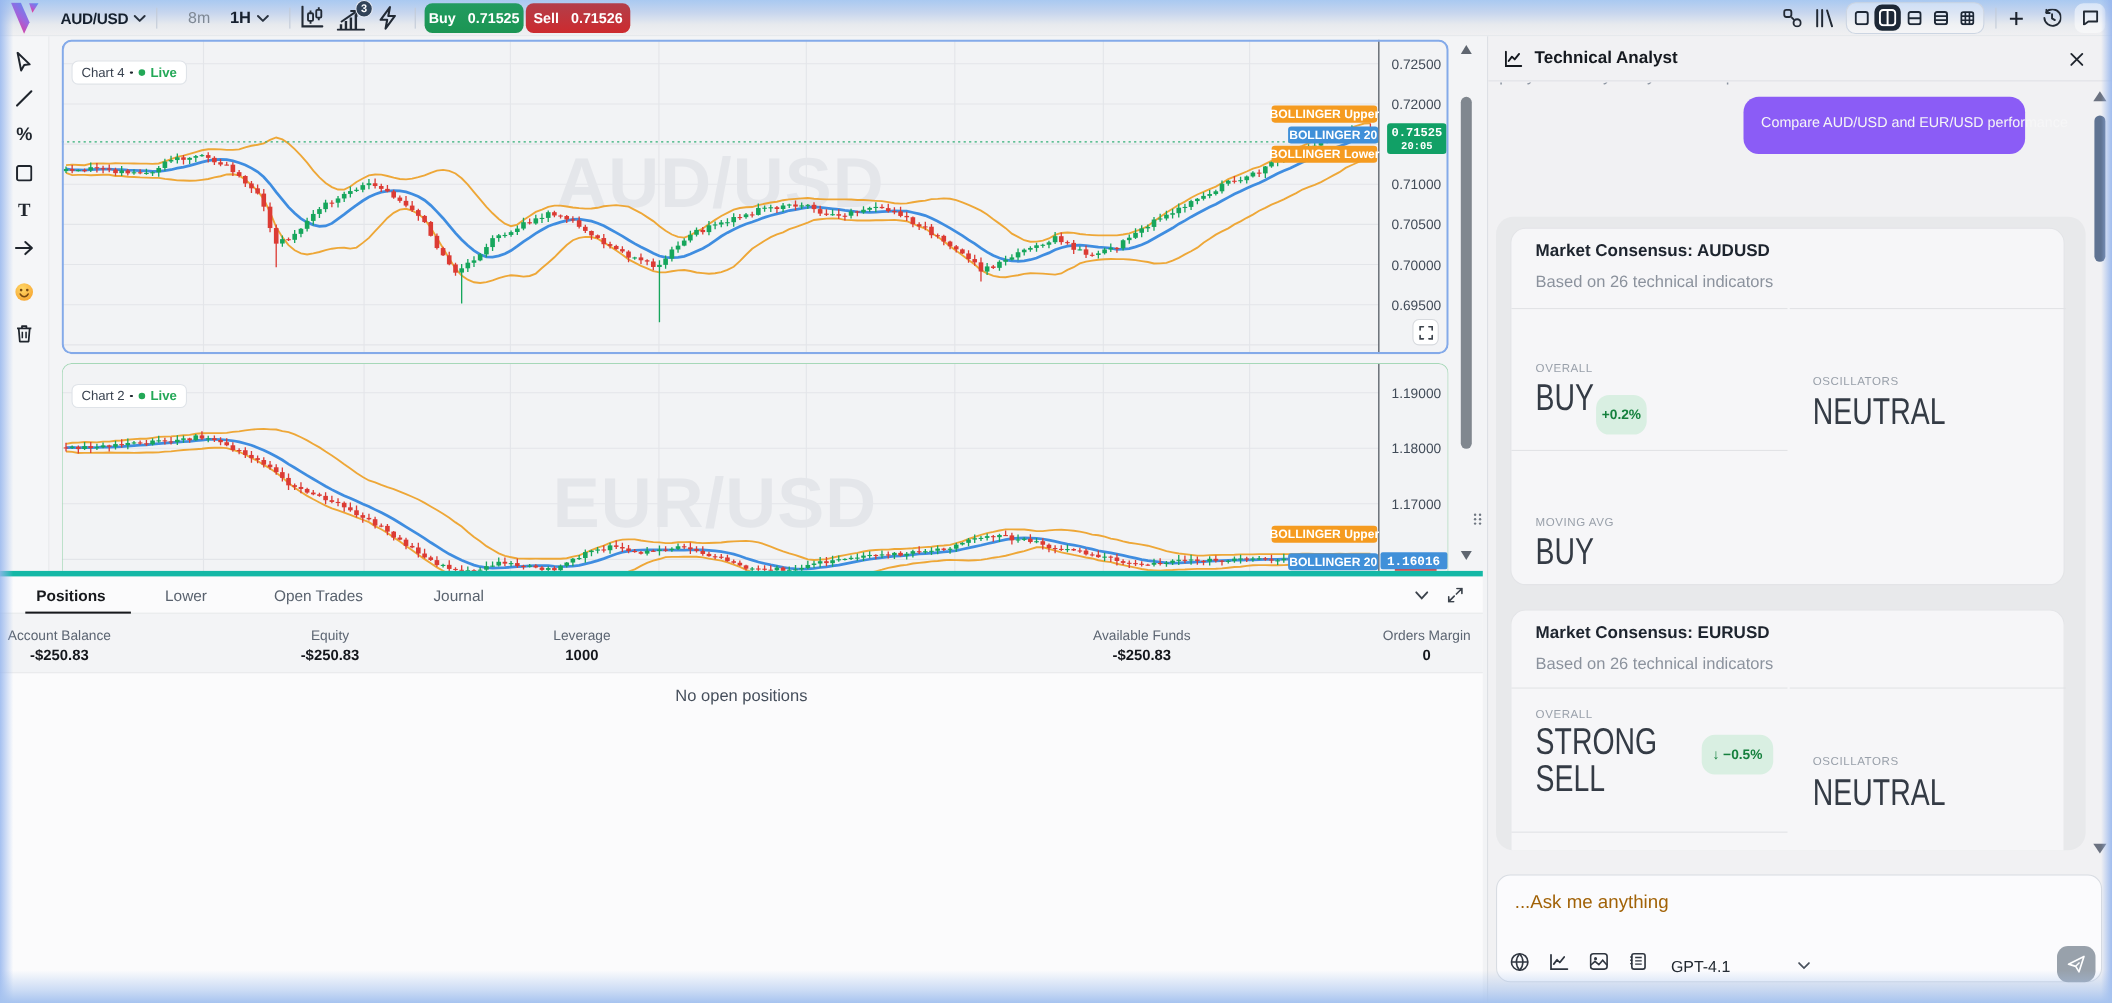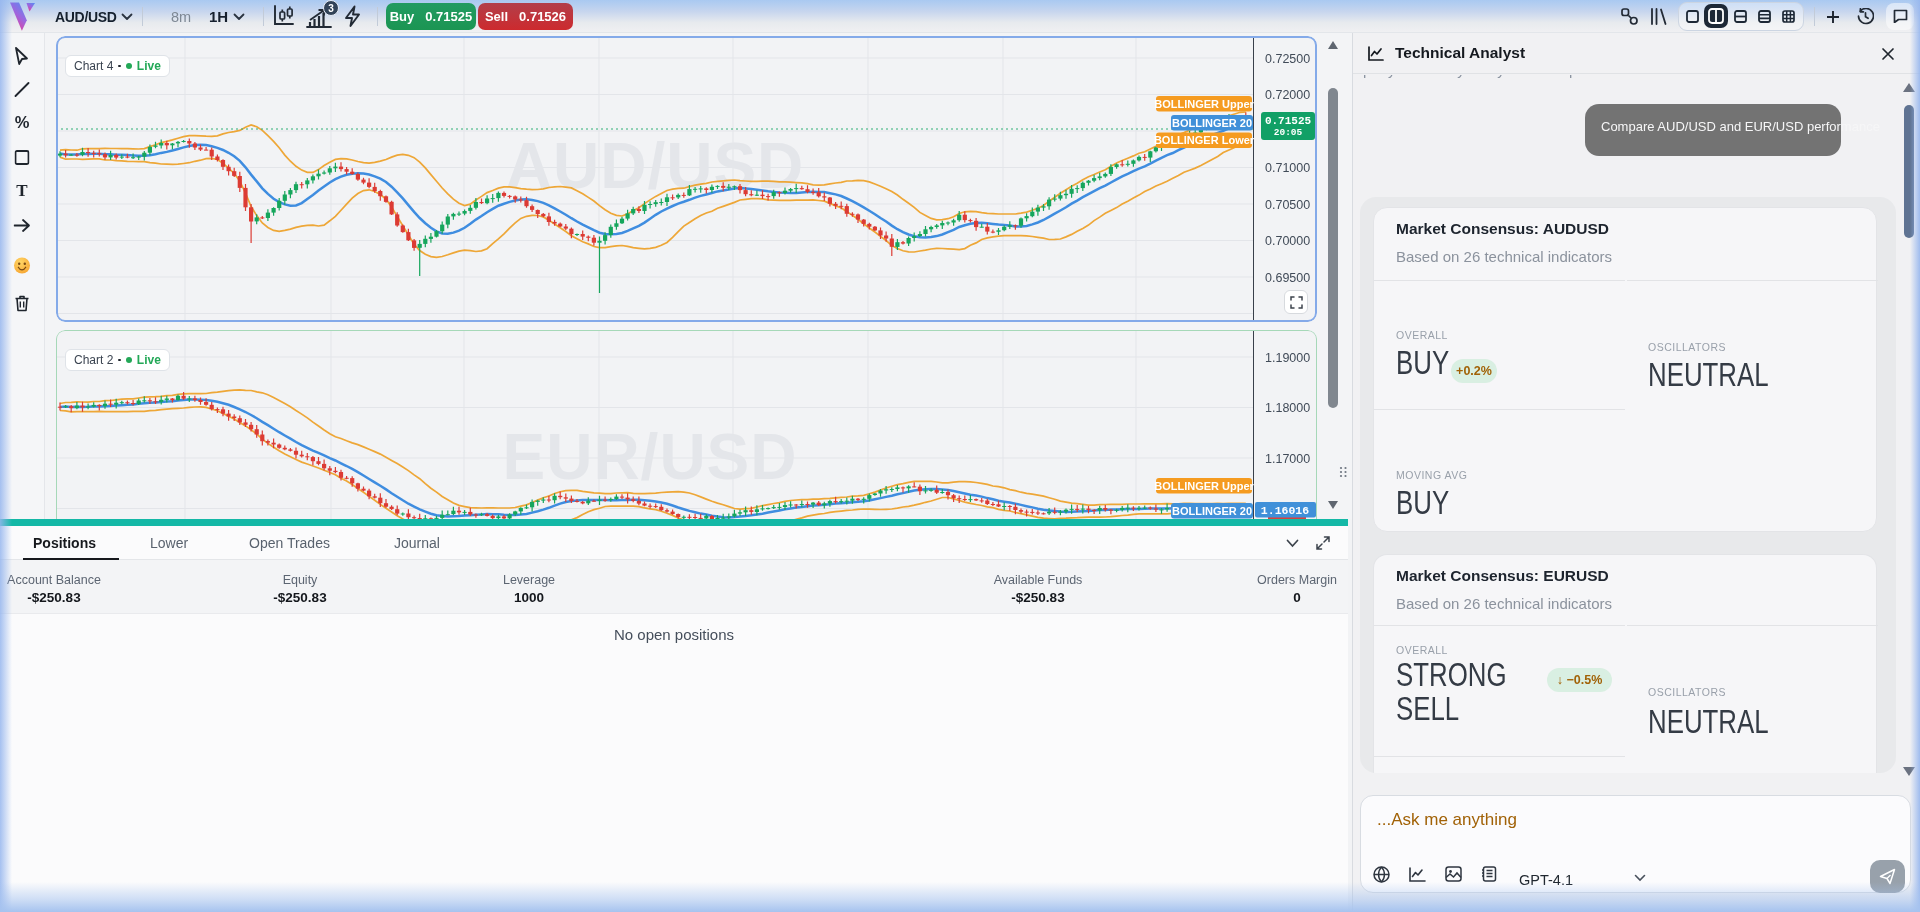--- a/index.html
+++ b/index.html
@@ -45,47 +45,47 @@
 .axline{stroke:#39404a;stroke-width:1}
 .pxlbl{font-size:12.5px;fill:#414b58}
 .wmark{font-size:64px;font-weight:bold;fill:#e4e6ea;letter-spacing:1px}
 .lblb{font-size:11px;font-weight:bold;fill:#fff}
 
 #chartcol .sb-thumb{position:absolute;left:1283px;top:55px;width:10px;height:320px;background:#80878f;border-radius:5px}
 .gripdots{position:absolute;left:1294px;top:433px;width:9px;height:12px}
 
 #vdiv{position:absolute;left:1352px;top:33px;width:1px;height:879px;background:#d8dbe0}
 
-#bottom{position:absolute;left:0;top:519px;width:1348px;height:393px;background:#fbfbfc;border-top:7px solid #14b8a6}
+#bottom{position:absolute;left:0;top:519px;width:1348px;height:393px;background:#fbfbfc;border-top:5px solid #14b8a6}
 #tabs{position:absolute;left:0;top:0;width:100%;height:34px;border-bottom:1px solid #e4e6e9}
 .tab{position:absolute;top:0;height:34px;display:flex;align-items:center;font-size:14px;color:#59626e}
 .tab.on{color:#17191d;font-weight:bold}
 .tabline{position:absolute;left:23px;top:31.5px;width:96px;height:2.5px;background:#17191d}
 #stats{position:absolute;left:0;top:34px;width:100%;height:54px;background:#f3f4f6;border-bottom:1px solid #e9eaed}
 .stat{position:absolute;width:190px;text-align:center}
 .stat .l{font-size:12.5px;color:#5c6572;margin-top:13px}
 .stat .v{font-size:13.5px;font-weight:bold;color:#14171c;margin-top:3px}
 #noopen{position:absolute;left:0;top:100px;width:100%;text-align:center;font-size:15px;color:#454e5b}
 
 #right{position:absolute;left:1353px;top:33px;width:567px;height:879px;background:#f1f1f3}
 #rhead{position:absolute;left:0;top:0;width:100%;height:41px;border-bottom:1px solid #e0e2e5;display:flex;align-items:center}
 #rhead .t{font-size:15.5px;font-weight:bold;color:#15191f;margin-left:42px}
 .fragtext{position:absolute;left:5px;top:42px;width:320px;height:6px;overflow:hidden;font-size:15px;color:#8a93a0}
 .fragtext span{position:relative;top:-14px;display:block;white-space:nowrap}
-#bubble{position:absolute;left:232px;top:71px;width:256px;height:52px;border-radius:14px;background:#737373;color:#f6f6f7;font-size:13px;padding:14px 0 0 16px;line-height:18px;white-space:nowrap}
+#bubble{position:absolute;left:232px;top:55px;width:256px;height:52px;border-radius:14px;background:#8b5cf6;color:#f6f6f7;font-size:13px;padding:14px 0 0 16px;line-height:18px;white-space:nowrap}
 #toolwrap{position:absolute;left:7px;top:164px;width:536px;height:576px;border-radius:16px;background:#e8e9eb;overflow:hidden}
 .card{position:absolute;left:13px;width:504px;background:#f6f6f8;border:1px solid #e3e4e7;border-radius:14px}
 #card1{top:10px;height:325px}
 #card2{top:357px;height:230px;border-bottom:none;border-radius:14px 14px 0 0}
 .card .ttl{position:absolute;left:22px;font-size:15.5px;font-weight:bold;color:#1d242e}
 .card .sub{position:absolute;left:22px;font-size:15px;color:#8b929d}
 .cdiv{position:absolute;height:1px;background:#e2e3e6}
 .klbl{position:absolute;font-size:10.5px;letter-spacing:.5px;color:#99a0aa}
 .kval{position:absolute;font-size:34px;color:#343b45;letter-spacing:0;line-height:34px;transform:scaleX(.76);transform-origin:left top;white-space:nowrap}
-.pill{position:absolute;height:24px;border-radius:12px;background:#d9efe2;color:#a16207;font-size:12.5px;font-weight:bold;display:flex;align-items:center;justify-content:center}
+.pill{position:absolute;height:36px;border-radius:12px;background:#d9efe2;color:#15803d;font-size:12.5px;font-weight:bold;display:flex;align-items:center;justify-content:center}
 
 #rsb{position:absolute;left:551px;top:72px;width:10px;height:133px;background:#5f7392;border-radius:5px}
 
 #chatbox{position:absolute;left:7px;top:762px;width:551px;height:98px;background:#fbfbfd;border:1.5px solid #d8dce2;border-radius:13px}
 #chatbox .ph{position:absolute;left:16px;top:14px;font-size:17px;color:#a16207}
 #chatbox .gpt{position:absolute;left:158px;top:76px;font-size:14.5px;color:#212830}
 #sendbtn{position:absolute;left:509px;top:64px;width:35px;height:33px;border-radius:10px;background:#98a1ab;display:flex;align-items:center;justify-content:center}
 
 .edge{position:absolute;pointer-events:none;z-index:60}
 #edgeL{left:0;top:0;width:12px;height:912px;background:linear-gradient(90deg,rgba(150,182,238,.85),rgba(150,182,238,0))}

